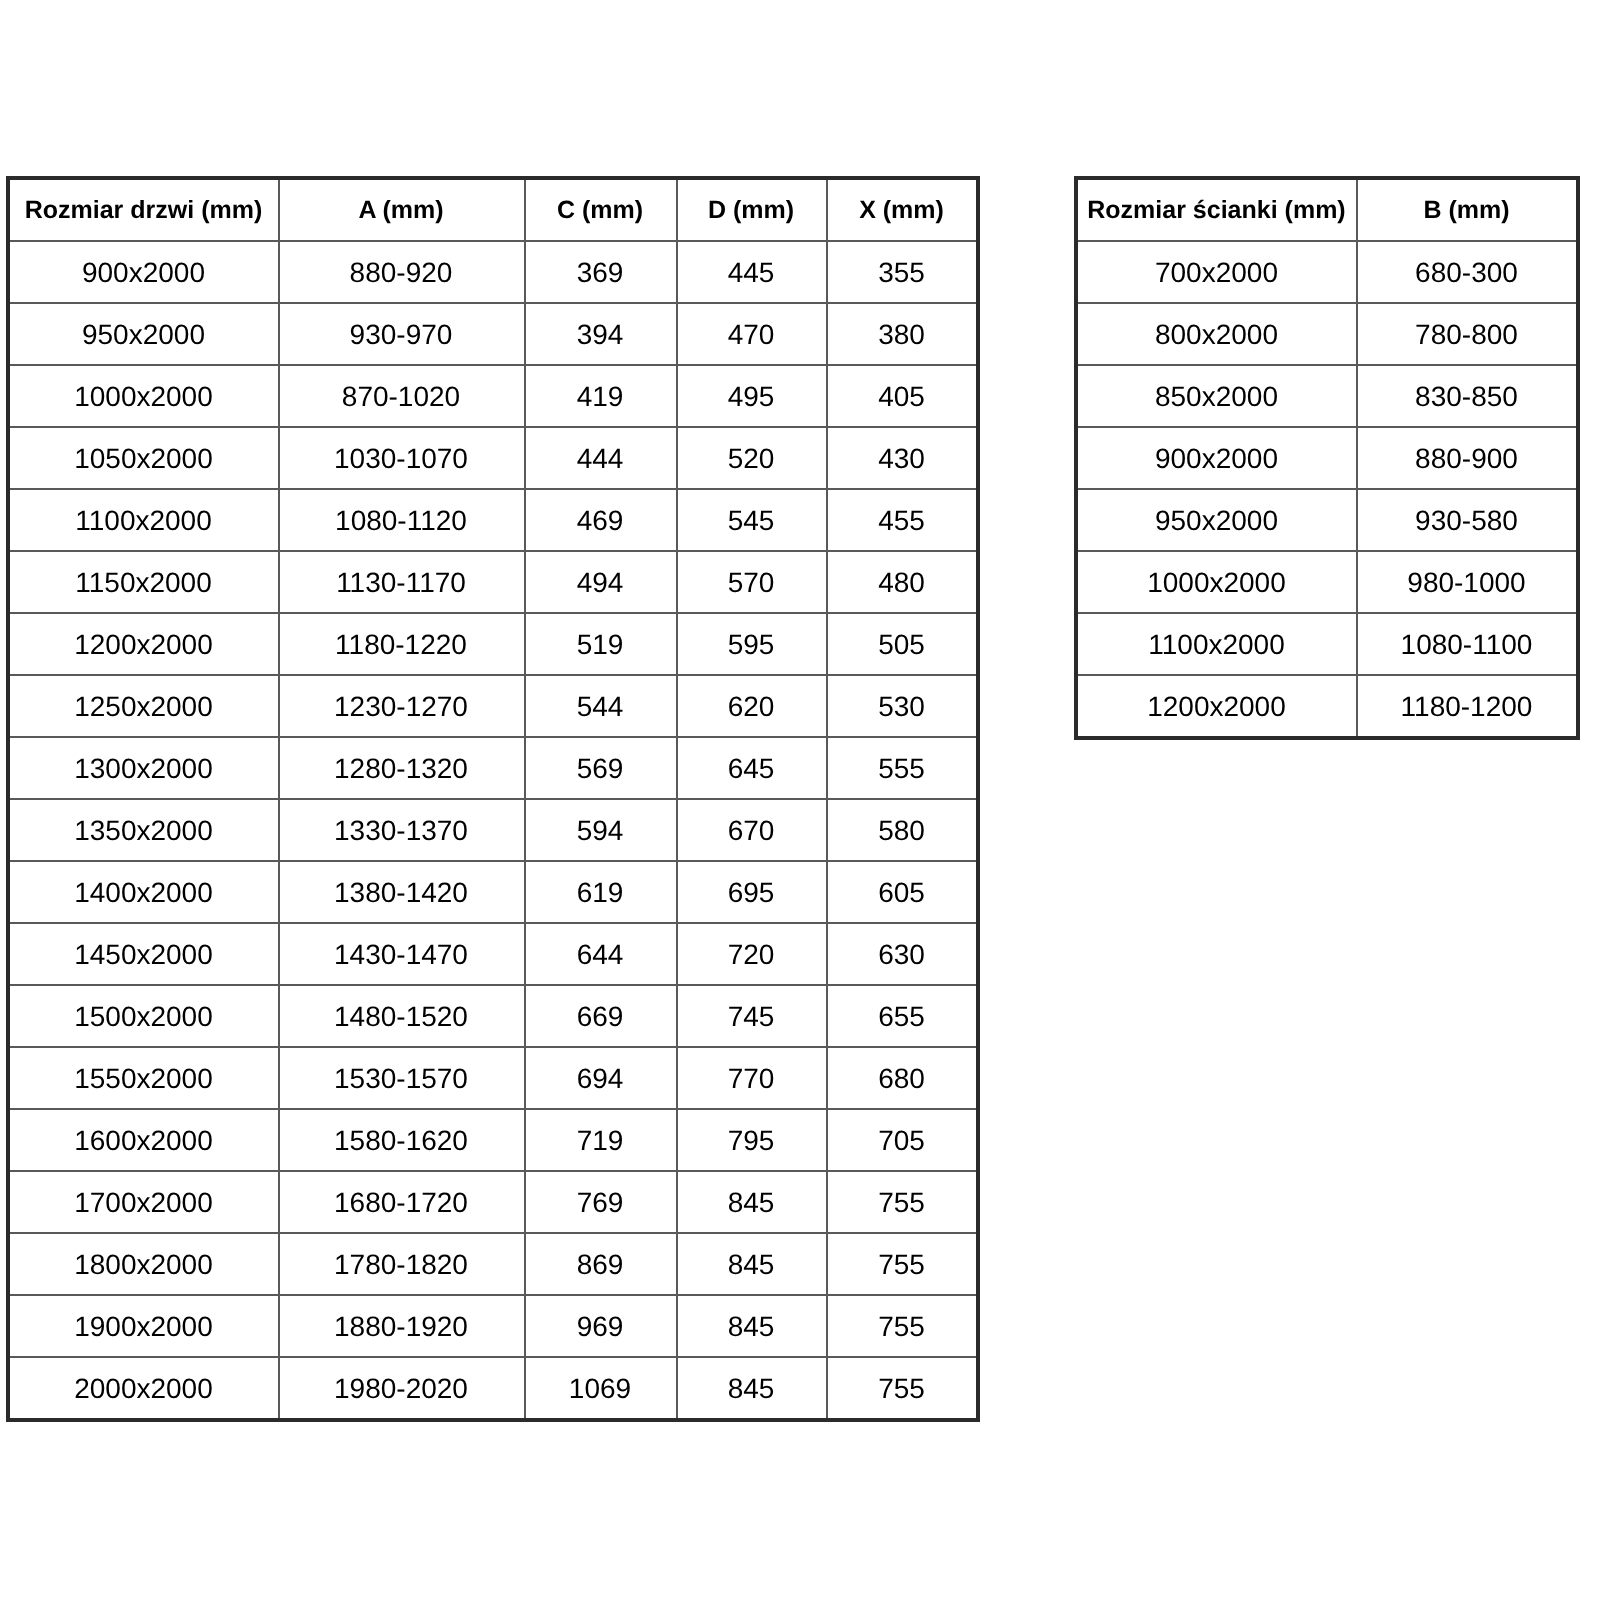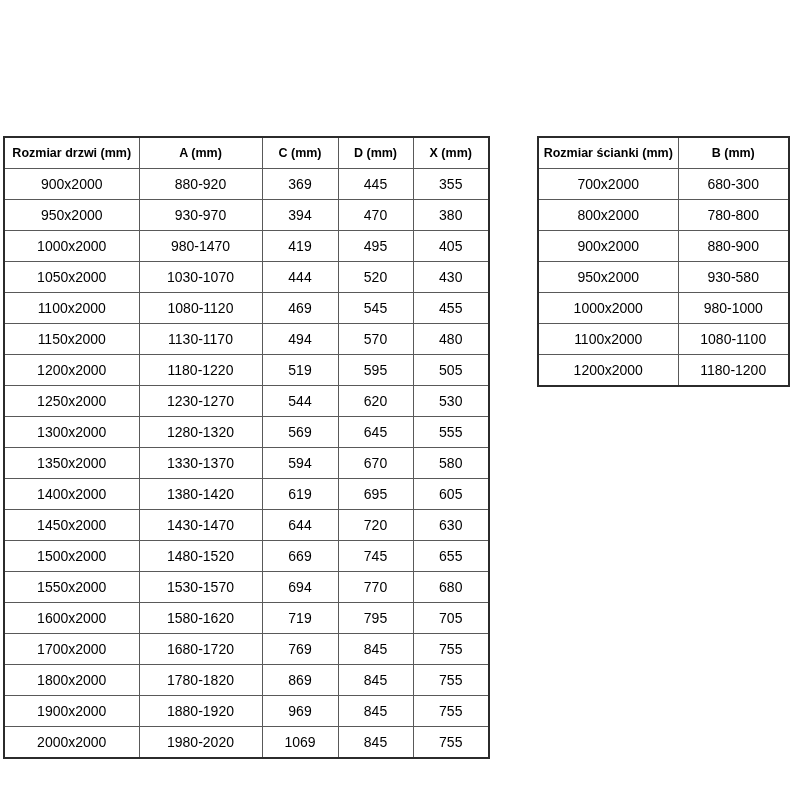--- a/index.html
+++ b/index.html
@@ -14,21 +14,20 @@
     background:var(--bg);
     position:relative;
     font-family:"Liberation Sans",sans-serif;
     color:var(--text);
   }
   table{
     border-collapse:collapse;
     table-layout:fixed;
     position:absolute;
     border:2px solid var(--border-outer);
-    margin-top:48px;
   }
   th,td{
     border:1px solid var(--border-inner);
     text-align:center;
     vertical-align:middle;
     height:30px;
     padding:0 1px;
     white-space:nowrap;
     overflow:visible;
   }
@@ -67,21 +66,21 @@
       </tr>
       <tr>
         <td>950x2000</td>
         <td>930-970</td>
         <td>394</td>
         <td>470</td>
         <td>380</td>
       </tr>
       <tr>
         <td>1000x2000</td>
-        <td>980-1470</td>
+        <td>870-1020</td>
         <td>419</td>
         <td>495</td>
         <td>405</td>
       </tr>
       <tr>
         <td>1050x2000</td>
         <td>1030-1070</td>
         <td>444</td>
         <td>520</td>
         <td>430</td>
@@ -208,20 +207,24 @@
   <tbody>
       <tr>
         <td>700x2000</td>
         <td>680-300</td>
       </tr>
       <tr>
         <td>800x2000</td>
         <td>780-800</td>
       </tr>
       <tr>
+        <td>850x2000</td>
+        <td>830-850</td>
+      </tr>
+      <tr>
         <td>900x2000</td>
         <td>880-900</td>
       </tr>
       <tr>
         <td>950x2000</td>
         <td>930-580</td>
       </tr>
       <tr>
         <td>1000x2000</td>
         <td>980-1000</td>

